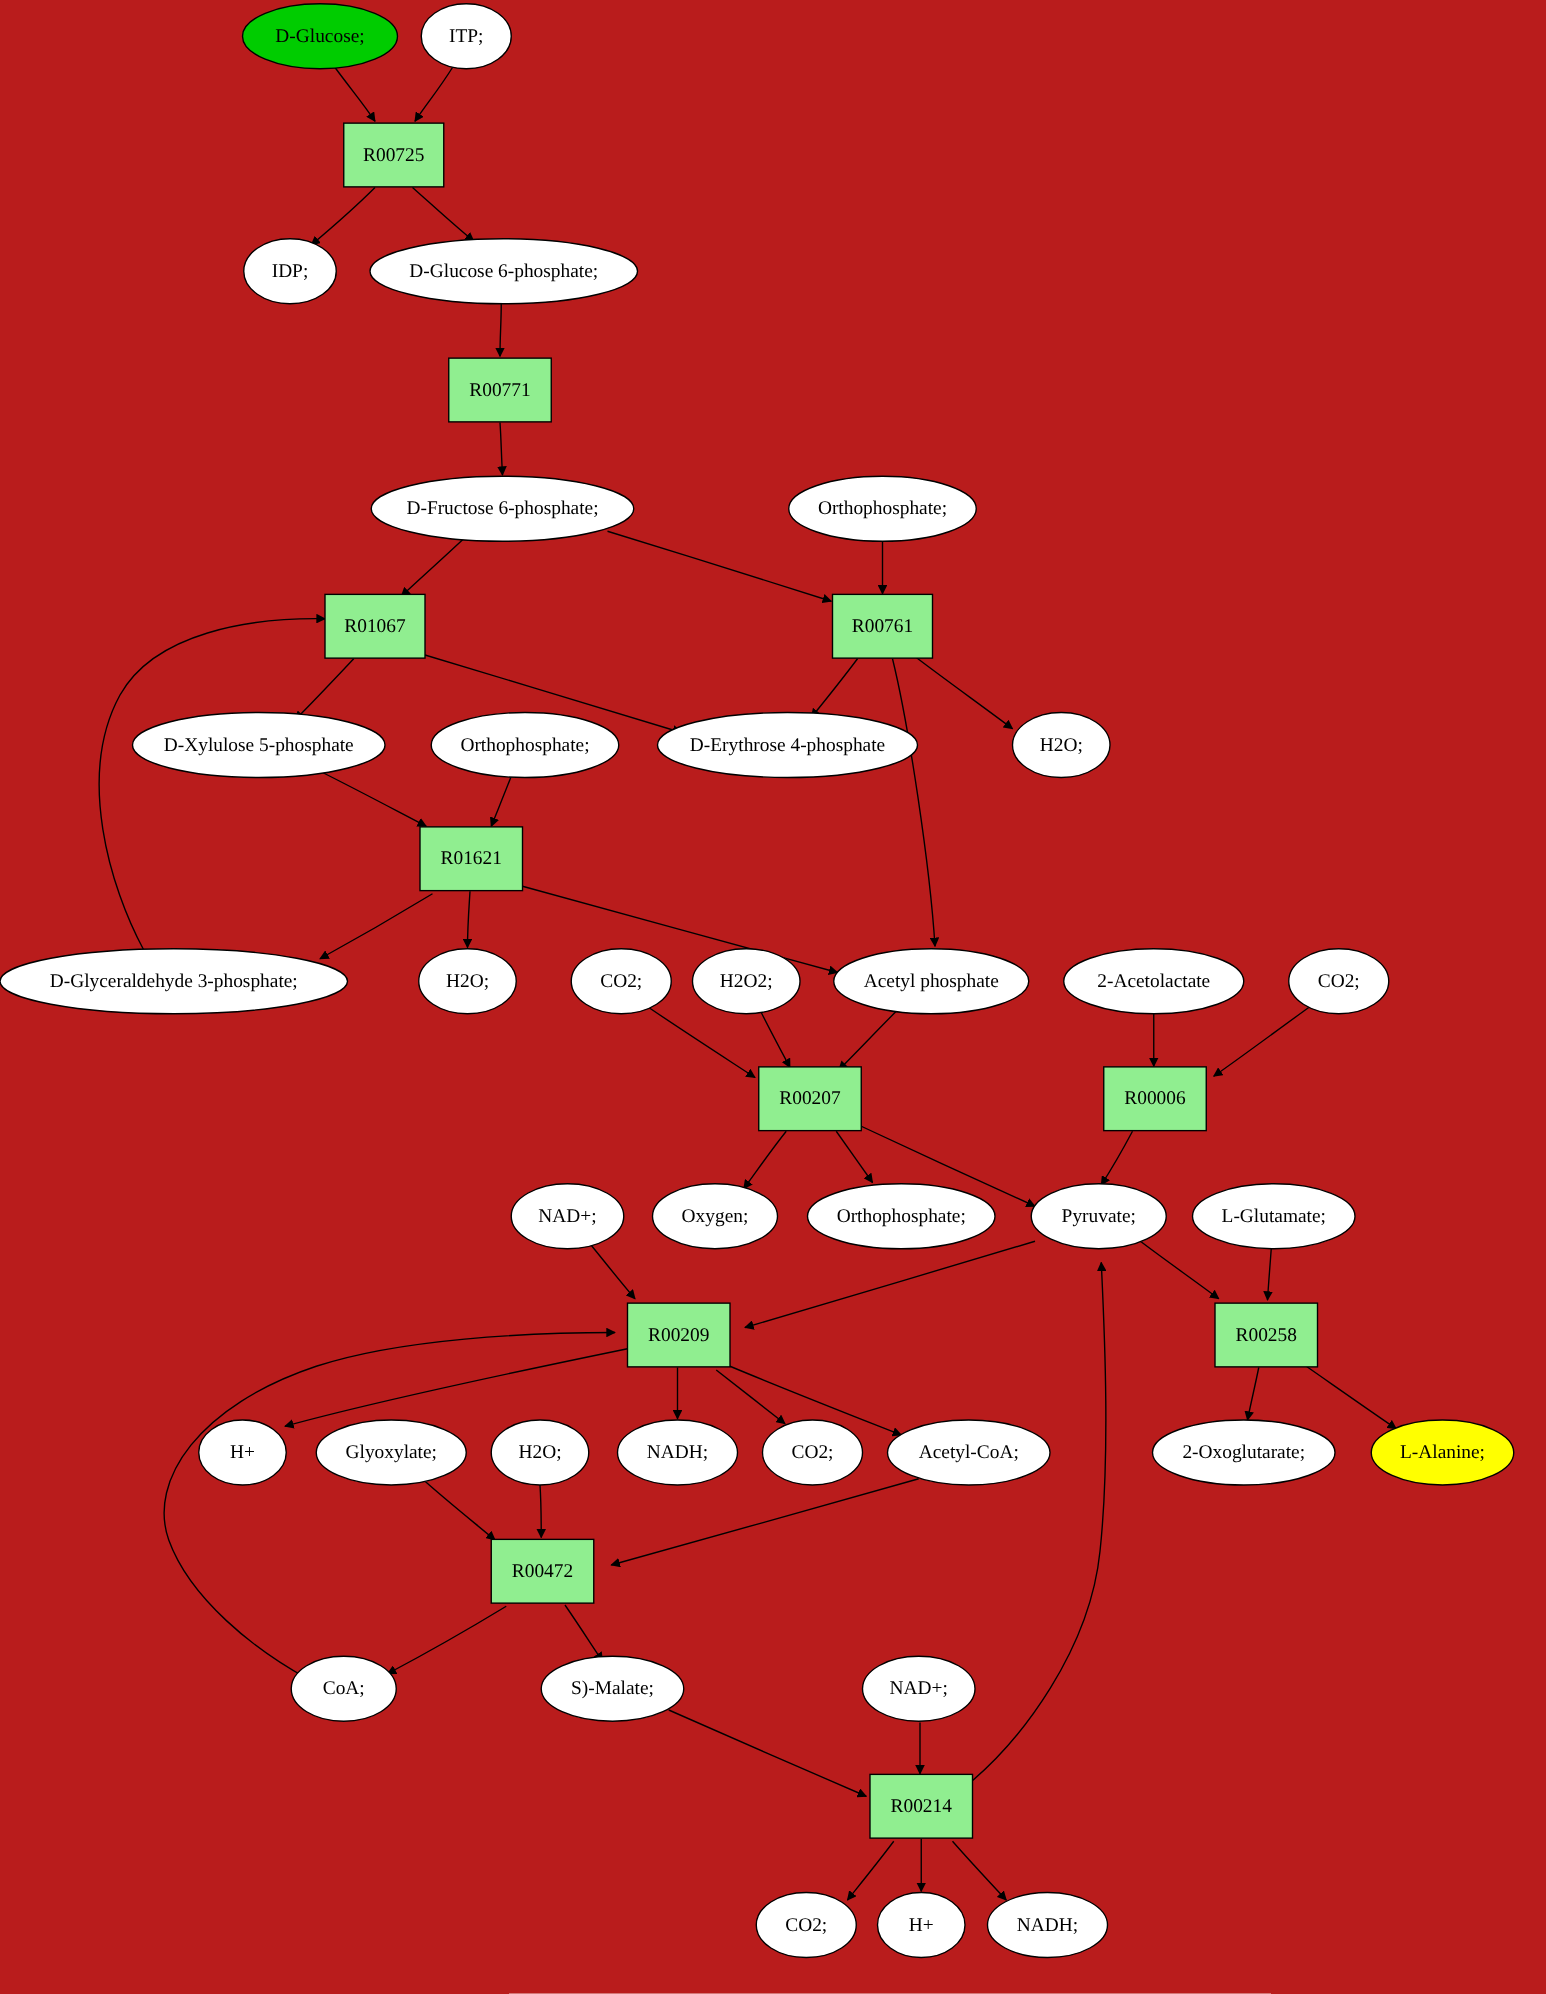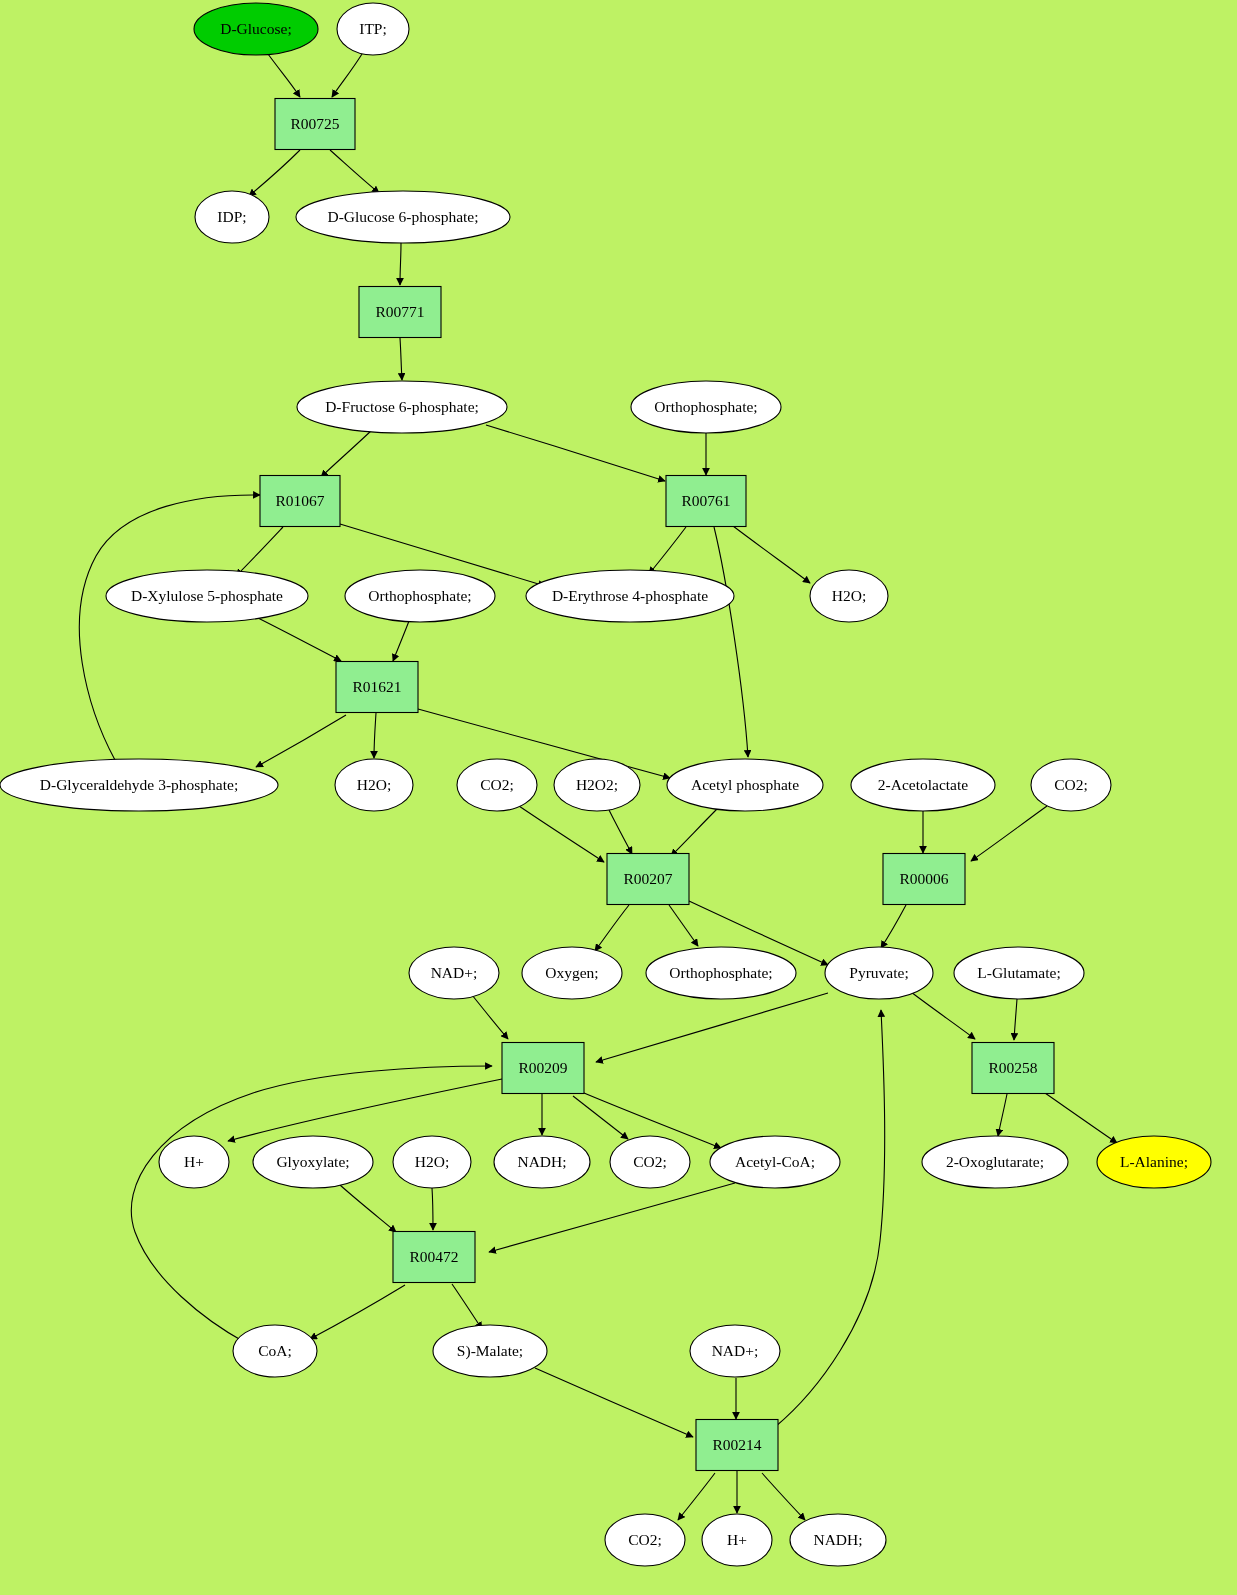--- a/index.html
+++ b/index.html
@@ -1,16 +1,16 @@
 <!DOCTYPE html>
 <html><head>
 <meta charset="utf-8">
 <style>
   html,body{margin:0;padding:0;background:#ffffff;}
-  #canvas{position:relative;width:1237px;height:1595px;background:#bef264;
+  #canvas{position:relative;width:1237px;height:1595px;background:#b91c1c;
           font-family:"Liberation Serif","DejaVu Serif",serif;}
   svg{position:absolute;top:0;left:0;width:1237px;height:1595px;}
   .nodelbl{font-family:"Liberation Serif","DejaVu Serif",serif;font-size:15.5px;
            fill:#000000;text-anchor:middle;dominant-baseline:middle;}
   .edge{fill:none;stroke:#000000;stroke-width:1.1;}
   .shape{stroke:#000000;stroke-width:1.1;}
 </style>
 </head>
 <body>
 

